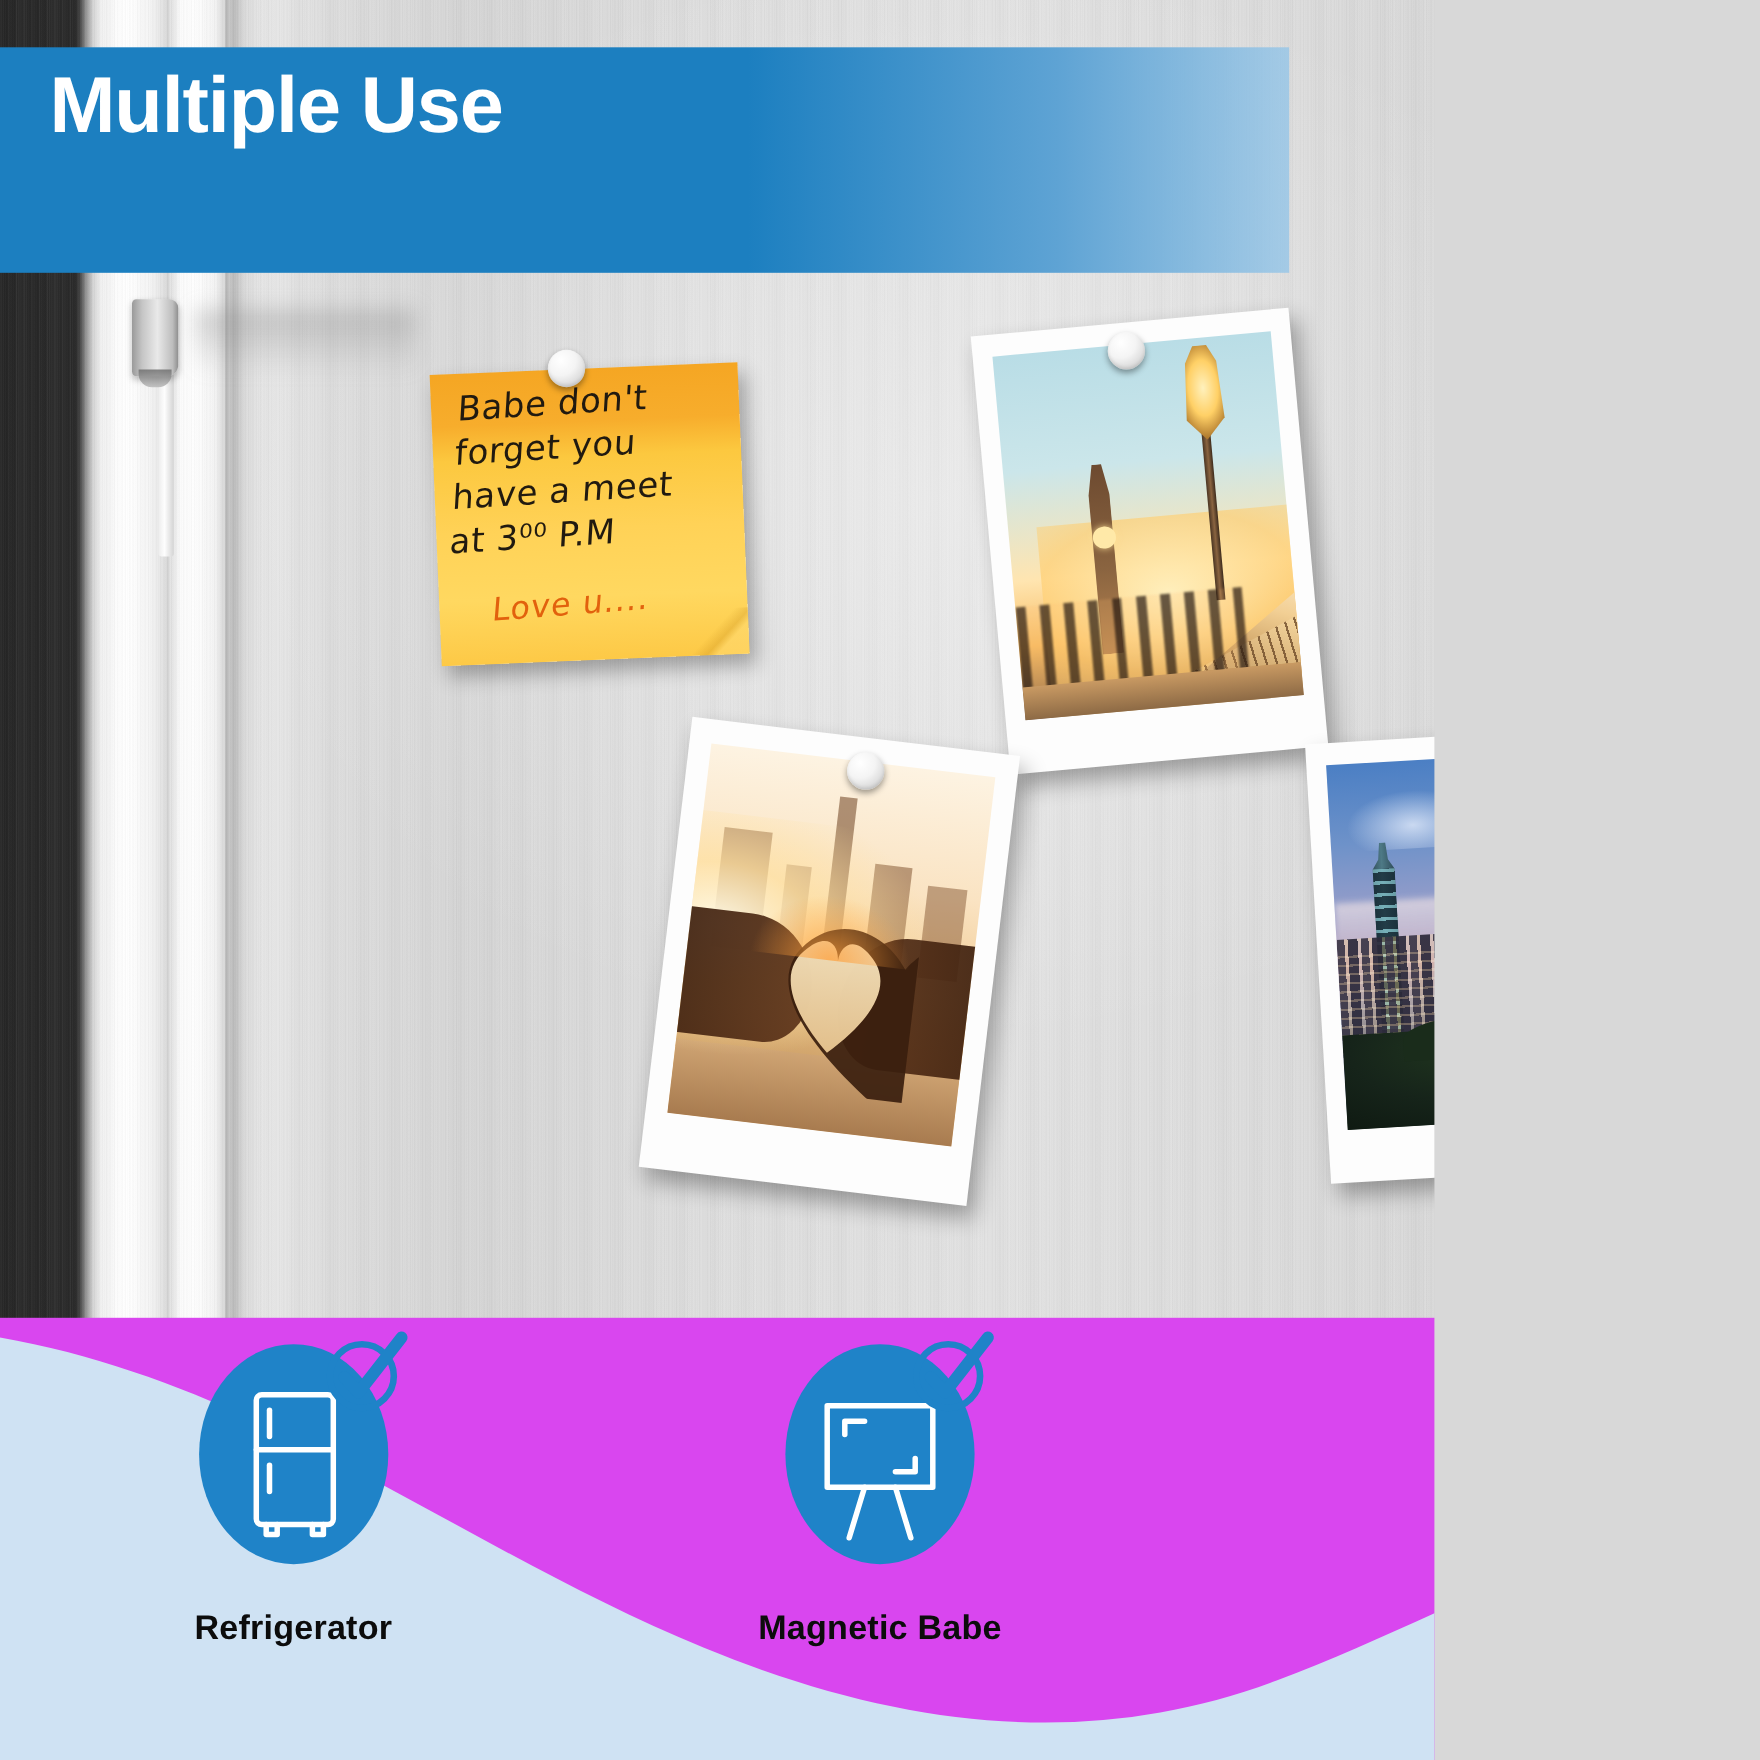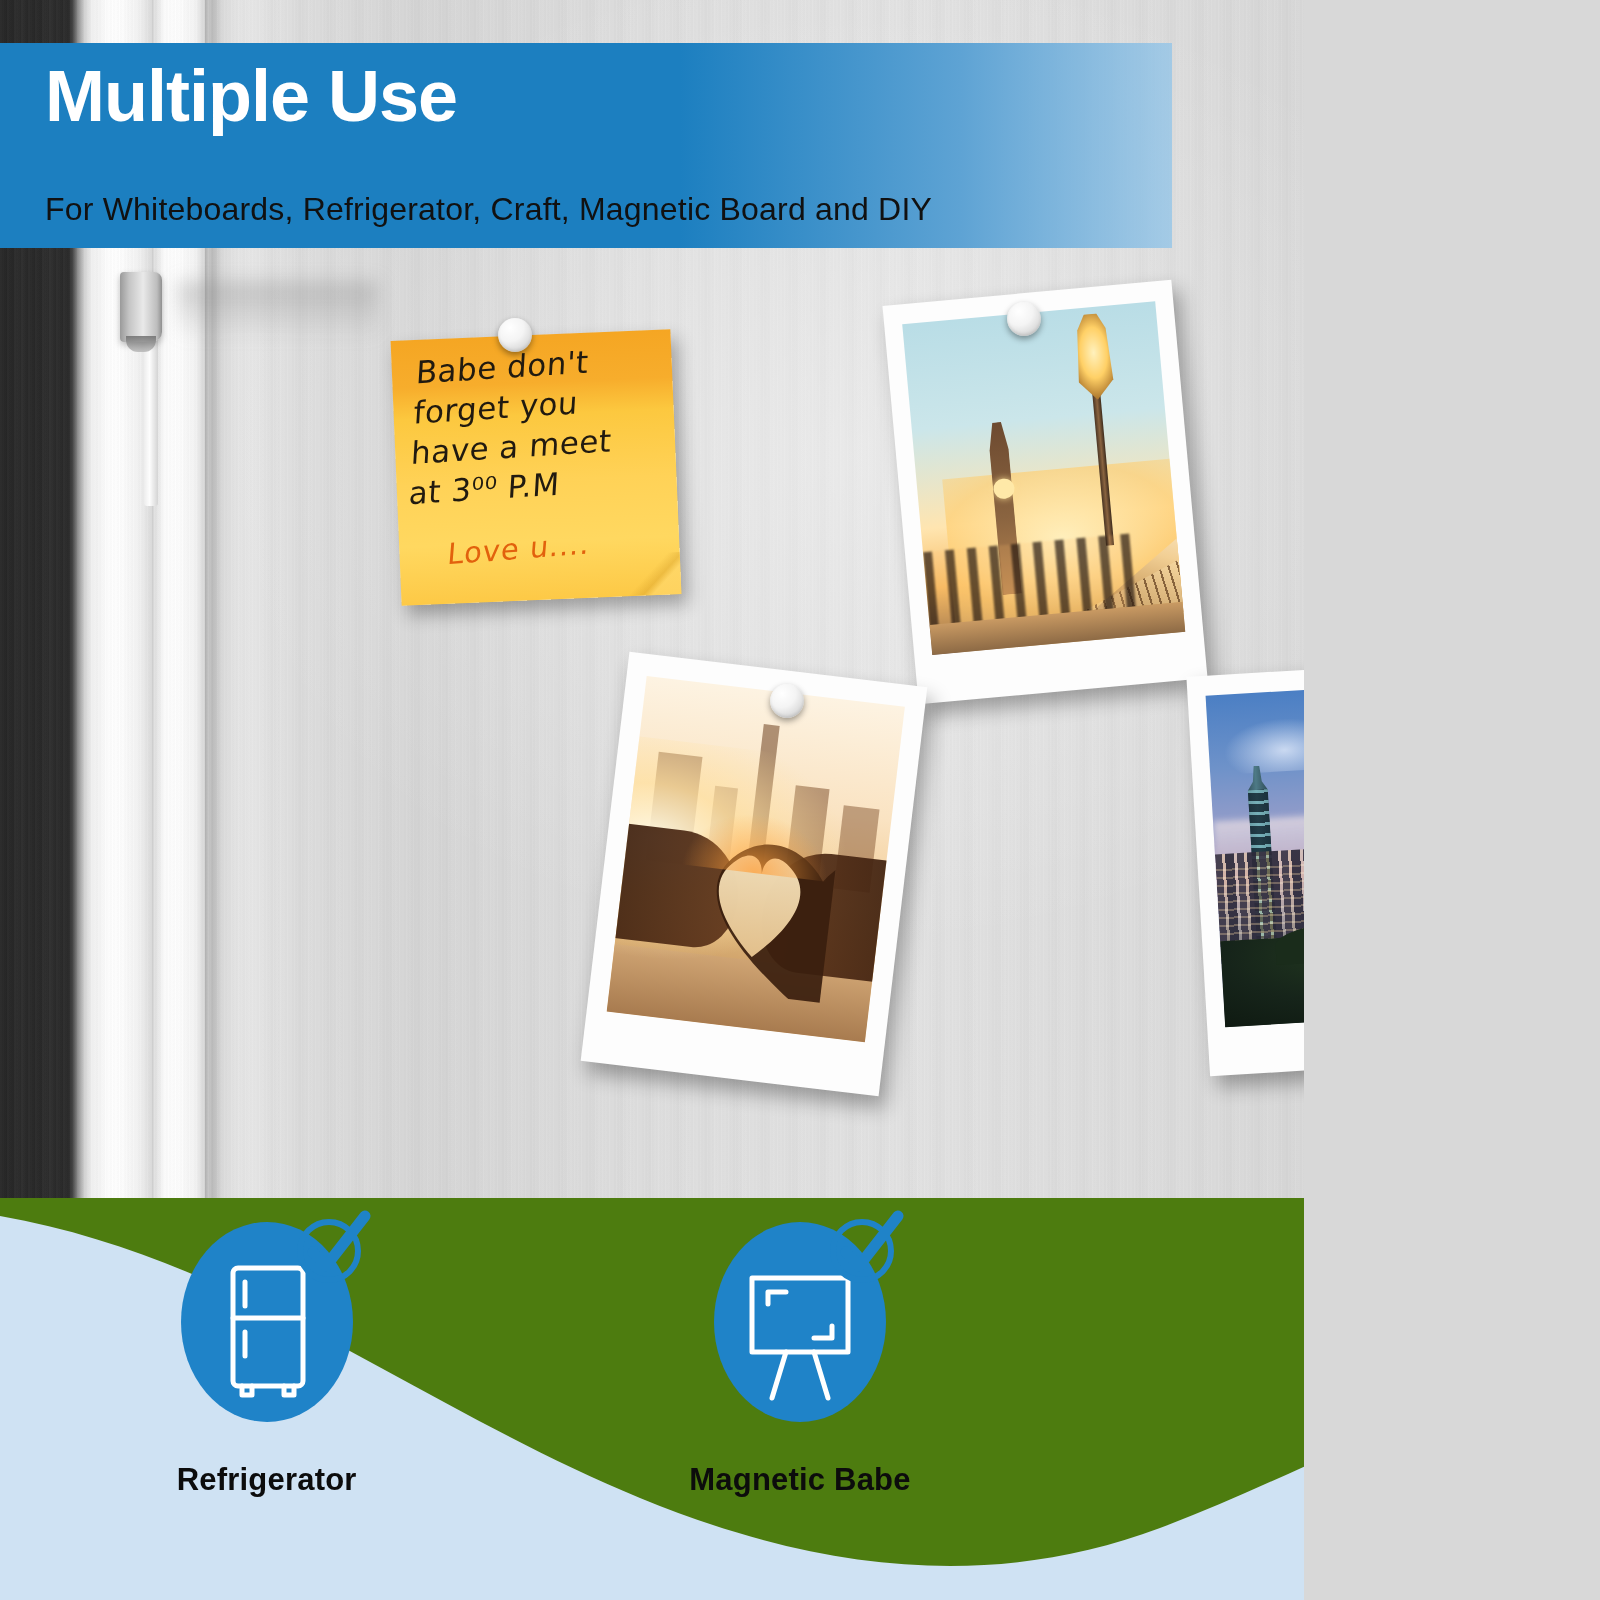--- a/index.html
+++ b/index.html
@@ -230,21 +230,21 @@
   .tp-mtn { position:absolute; left:56%; top:50%; width:44%; height:8%;
      background:linear-gradient(180deg, rgba(130,140,170,.6), rgba(130,140,170,0)); }
   .tp-trees { position:absolute; left:0; bottom:0; width:100%; height:26%;
      background:radial-gradient(ellipse at 42% 20%, #20351f 0%, #16241a 48%, #0d170f 100%); }
   .tp-trees::before { content:""; position:absolute; left:22%; top:-14%; width:56%; height:46%;
      background:#1a2c1b; border-radius:50% 50% 0 0; }
 
   
   .bottom {
     position:absolute; left:0; top:1198px; width:1600px; height:402px;
-    background:#4d7c0f; overflow:hidden;text-decoration:underline;
+    background:#d946ef; overflow:hidden;text-decoration:underline;
   }
   .wave { position:absolute; left:0; top:0; width:1600px; height:402px; }
   .feat-row {
     position:absolute; left:0; top:0; width:1600px; height:402px;
     display:flex; align-items:flex-start; z-index:3;
   }
   .feat { width:33.3333%; display:flex; flex-direction:column; align-items:center; position:relative; }
   .icon-wrap { position:relative; margin-top:18px; width:200px; height:200px; }
   .circle {
     position:absolute; left:14px; top:6px; width:172px; height:200px;
@@ -268,21 +268,20 @@
     <div class="grain2"></div>
     <div class="sheen"></div>
     <div class="door-seam seam-b"></div>
     <div class="door-seam seam-a"></div>
     <div class="handle-shadow"></div>
     <div class="handle-bar"></div>
     <div class="handle"></div>
 
     <div class="banner">
       <div class="banner-title">Multiple Use</div>
-      <div class="banner-sub">For Whiteboards, Refrigerator, Craft, Magnetic Board and DIY</div>
     </div>
 
     <div class="note">
       <div class="note-text">Babe don't
 forget you
 have a meet
 at 3⁰⁰ P.M</div>
       <div class="note-sign">Love u....</div>
     </div>
     <div class="magnet" style="left:498px; top:318px;"></div>

